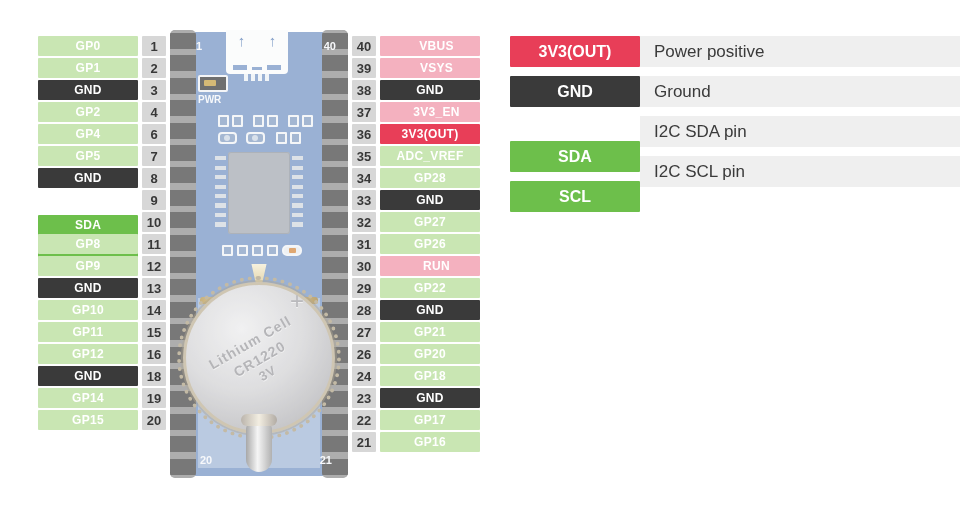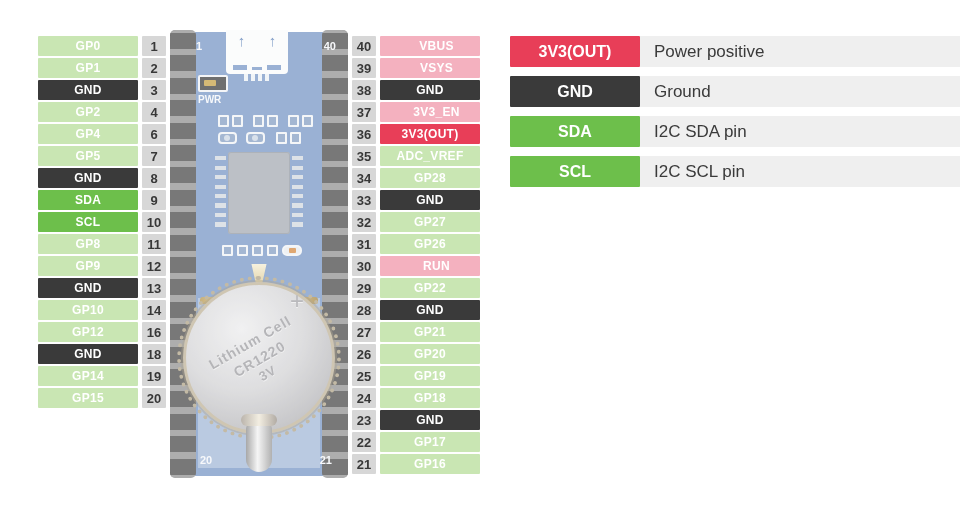--- a/index.html
+++ b/index.html
@@ -31,21 +31,21 @@
   }
   .pin-num {
     width: 24px; height: 20px;
     background: var(--c-num_bg);
     color: #383838; font-size: 13px; font-weight: 600;
     display: flex; align-items: center; justify-content: center;
     border-radius: 1px;
   }
   .type-gpio      { background: var(--c-gpio); }
   .type-gnd       { background: var(--c-gnd); }
-  .type-i2c       { background: var(--c-i2c); }
+  .type-i2c       { background: var(--c-i2c); margin-top: 25px; }
   .type-power     { background: var(--c-power); padding-left: 13px; }
   .type-power_out { background: var(--c-power_out); }
 
   
   .legend {
     position: absolute; left: 510px; top: 36px;
     display: flex; flex-direction: column; gap: 9px;
   }
   .legend-row { display: flex; height: 31px; }
   .legend-swatch {
@@ -247,20 +247,24 @@
       <div class="pin-label type-gpio">GP9</div>
       <div class="pin-num">12</div>
     </div>
     <div class="pin-row">
       <div class="pin-label type-gnd">GND</div>
       <div class="pin-num">13</div>
     </div>
     <div class="pin-row">
       <div class="pin-label type-gpio">GP10</div>
       <div class="pin-num">14</div>
+    </div>
+    <div class="pin-row">
+      <div class="pin-label type-gpio">GP11</div>
+      <div class="pin-num">15</div>
     </div>
     <div class="pin-row">
       <div class="pin-label type-gpio">GP12</div>
       <div class="pin-num">16</div>
     </div>
     <div class="pin-row">
       <div class="pin-label type-gnd">GND</div>
       <div class="pin-num">18</div>
     </div>
     <div class="pin-row">
@@ -401,24 +405,20 @@
     </div>
     <div class="pin-row">
       <div class="pin-num">27</div>
       <div class="pin-label type-gpio">GP21</div>
     </div>
     <div class="pin-row">
       <div class="pin-num">26</div>
       <div class="pin-label type-gpio">GP20</div>
     </div>
     <div class="pin-row">
-      <div class="pin-num">25</div>
-      <div class="pin-label type-gpio">GP19</div>
-    </div>
-    <div class="pin-row">
       <div class="pin-num">24</div>
       <div class="pin-label type-gpio">GP18</div>
     </div>
     <div class="pin-row">
       <div class="pin-num">23</div>
       <div class="pin-label type-gnd">GND</div>
     </div>
     <div class="pin-row">
       <div class="pin-num">22</div>
       <div class="pin-label type-gpio">GP17</div>

